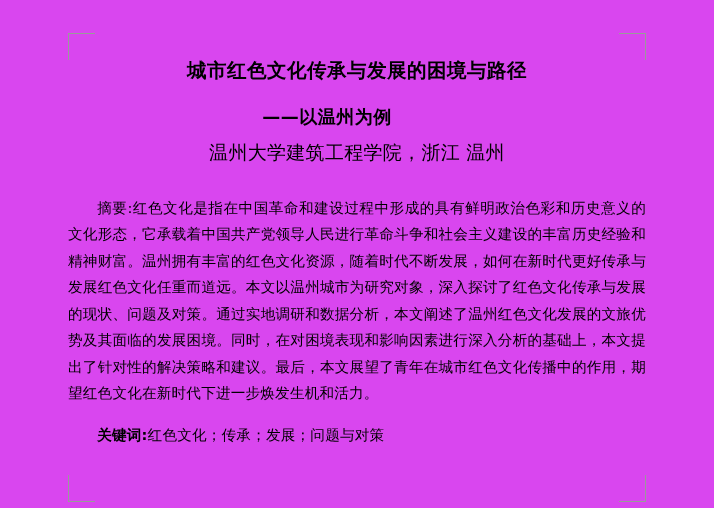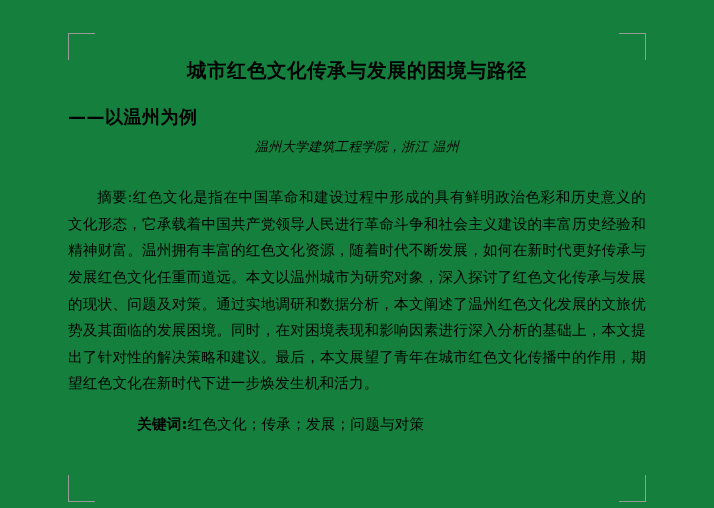--- a/index.html
+++ b/index.html
@@ -10,21 +10,21 @@
   body {
     width: 714px;
     height: 508px;
     overflow: hidden;
     font-family: "Liberation Sans", sans-serif;
   }
   .page {
     position: relative;
     width: 714px;
     height: 508px;
-    background: #15803d;
+    background: #d946ef;
     box-sizing: border-box;
   }
   
   .crop {
     position: absolute;
     border-color: #9a9a9a;
     border-style: solid;
     border-width: 0;
     width: 26px;
     height: 26px;
@@ -49,42 +49,41 @@
     line-height: 1.5;
     text-align: center;
     letter-spacing: 0.5px;
     margin: 10px 0 0 0;
   }
   .doc-subtitle {
     font-family: "DejaVu Sans", "Liberation Sans", sans-serif;
     font-weight: bold;
     font-size: 18px;
     line-height: 1.5;
-    text-align: left;
+    text-align: center;
     padding-right: 60px;
     margin: 18px 0 0 0;
     letter-spacing: 0.5px;
   }
 
   .authors {
     font-family: "DejaVu Sans", "Liberation Sans", sans-serif;
     font-size: 15px;
     text-align: center;
     margin-top: 38px;
     line-height: 1.7;
     letter-spacing: 0.3px;
   }
   .affiliation {
     font-family: "DejaVu Sans", "Liberation Sans", sans-serif;
-    font-size: 13px;
+    font-size: 19px;
     text-align: center;
     margin-top: 6px;
     line-height: 1.7;
     letter-spacing: 0.3px;
-    font-style: italic;
   }
 
   .abstract {
     font-family: "DejaVu Sans", "Liberation Sans", sans-serif;
     font-size: 14.6px;
     line-height: 1.82;
     text-align: justify;
     text-justify: inter-ideograph;
     margin-top: 26px;
     text-indent: 2em;
@@ -93,21 +92,20 @@
   .abstract .lead {
     font-weight: normal;
   }
   .keywords {
     font-family: "DejaVu Sans", "Liberation Sans", sans-serif;
     font-size: 14.6px;
     line-height: 1.82;
     margin-top: 12px;
     text-indent: 2em;
     letter-spacing: 0.2px;
-    margin-left: 40px;
   }
   .keywords .lead {
     font-weight: bold;
   }
 </style>
 </head>
 <body>
 
 <div class="page">
 

